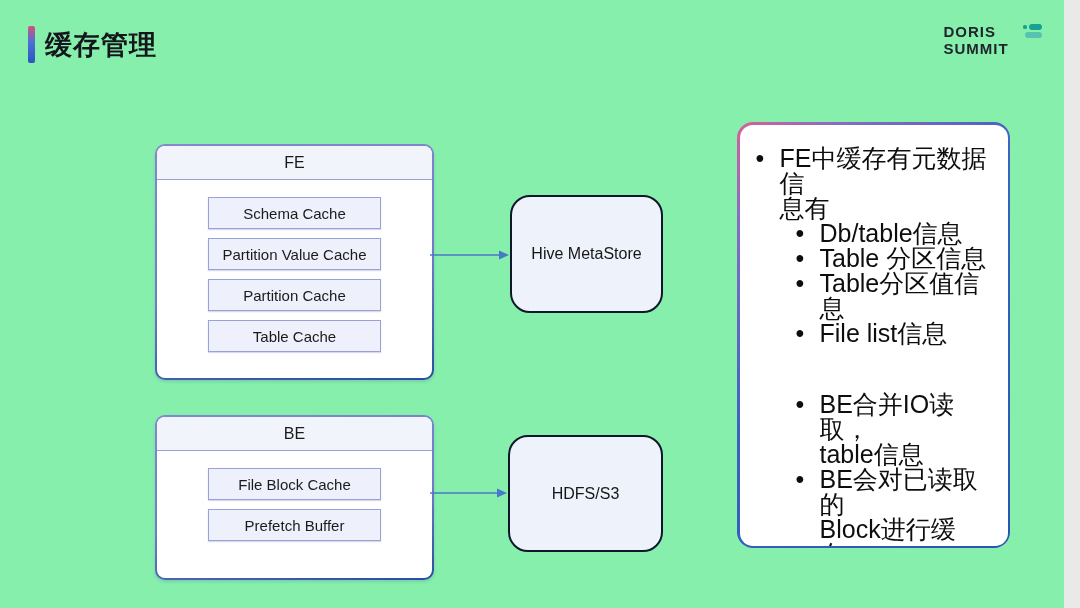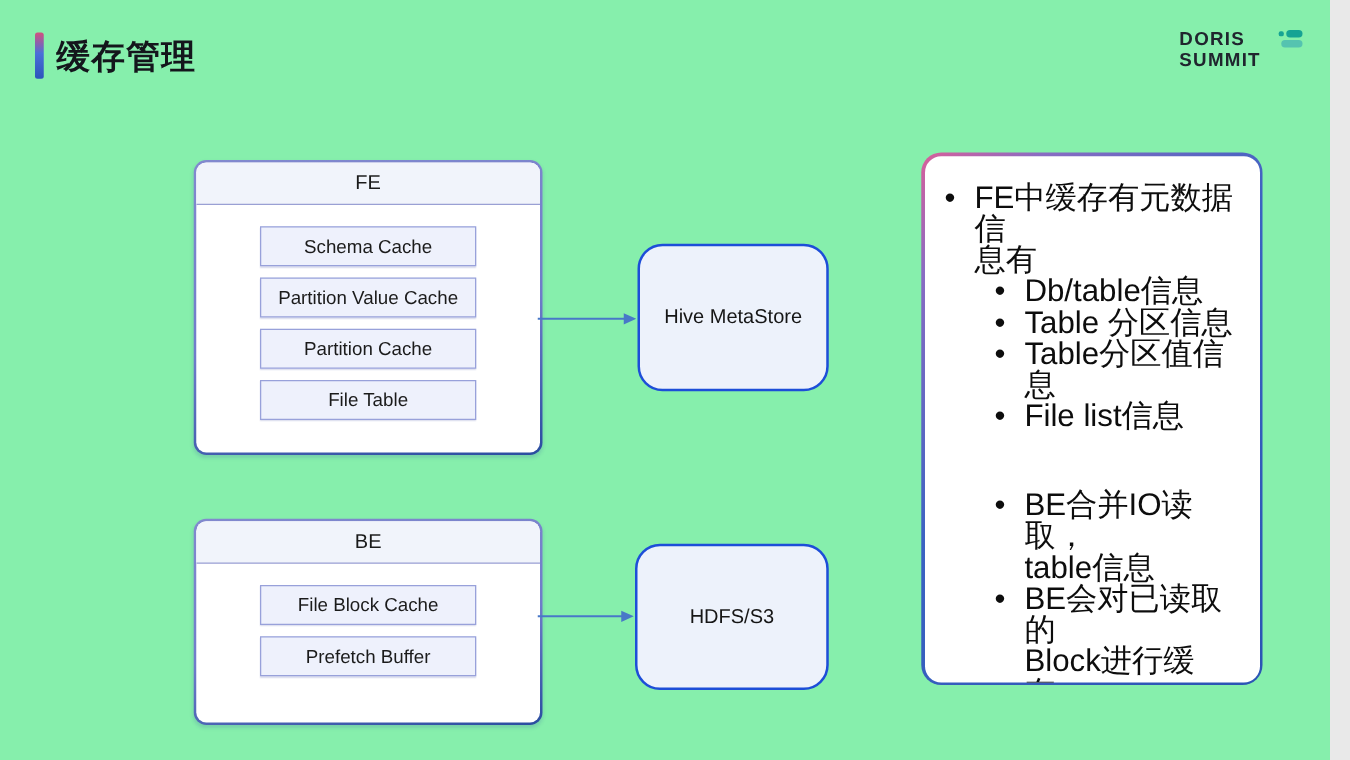--- a/index.html
+++ b/index.html
@@ -25,24 +25,24 @@
     box-shadow:0 2px 3px rgba(50,80,160,.18);}
   .node-inner{background:#ffffff;border-radius:8px;height:100%;display:flex;
     flex-direction:column;overflow:hidden;box-sizing:border-box;}
   .node-header{flex:none;height:33px;background:#f1f4fb;border-bottom:1.5px solid #9aa0d4;
     display:flex;align-items:center;justify-content:center;
     font-size:16px;color:#1a1a1a;}
   .node-body{flex:1;display:flex;flex-direction:column;align-items:center;padding-top:17px;gap:9px;}
   .cache-box{width:171px;height:30px;flex:none;background:#eef1fc;border:1.5px solid #98a1da;
     border-radius:0;display:flex;align-items:center;justify-content:center;
     font-size:15px;color:#1b1b1b;box-shadow:0 1px 1px rgba(100,110,180,.25);}
-  .fe-node{left:155px;top:128px;width:275px;height:232px;}
+  .fe-node{left:155px;top:144px;width:275px;height:232px;}
   .be-node{left:155px;top:415px;width:275px;height:161px;}
   
-  .store-node{position:absolute;background:#edf2fb;border:2px solid #1d4ed8;border-radius:20px;
+  .store-node{position:absolute;background:#edf2fb;border:2px solid #0f172a;border-radius:20px;
     display:flex;align-items:center;justify-content:center;font-size:16px;color:#161616;
     box-sizing:border-box;}
   .hive-node{left:510px;top:195px;width:153px;height:118px;}
   .hdfs-node{left:508px;top:435px;width:155px;height:117px;}
   .arrow{position:absolute;}
   
   .panel{position:absolute;left:737px;top:122px;width:273px;height:426px;padding:2.5px;
     border-radius:16px;box-sizing:border-box;
     background:linear-gradient(135deg,#d95f9a 0%,#8a6cc2 14%,#3b62c2 45%,#2a54b4 100%);}
   .panel-inner{background:#ffffff;width:100%;height:100%;border-radius:13px;
@@ -78,21 +78,21 @@
     <div>SUMMIT</div>
   </div>
 
   <div class="node fe-node">
     <div class="node-inner">
       <div class="node-header">FE</div>
       <div class="node-body">
         <div class="cache-box">Schema Cache</div>
         <div class="cache-box">Partition Value Cache</div>
         <div class="cache-box">Partition Cache</div>
-        <div class="cache-box">File Table</div>
+        <div class="cache-box">Table Cache</div>
       </div>
     </div>
   </div>
 
   <div class="node be-node">
     <div class="node-inner">
       <div class="node-header">BE</div>
       <div class="node-body">
         <div class="cache-box">File Block Cache</div>
         <div class="cache-box">Prefetch Buffer</div>

